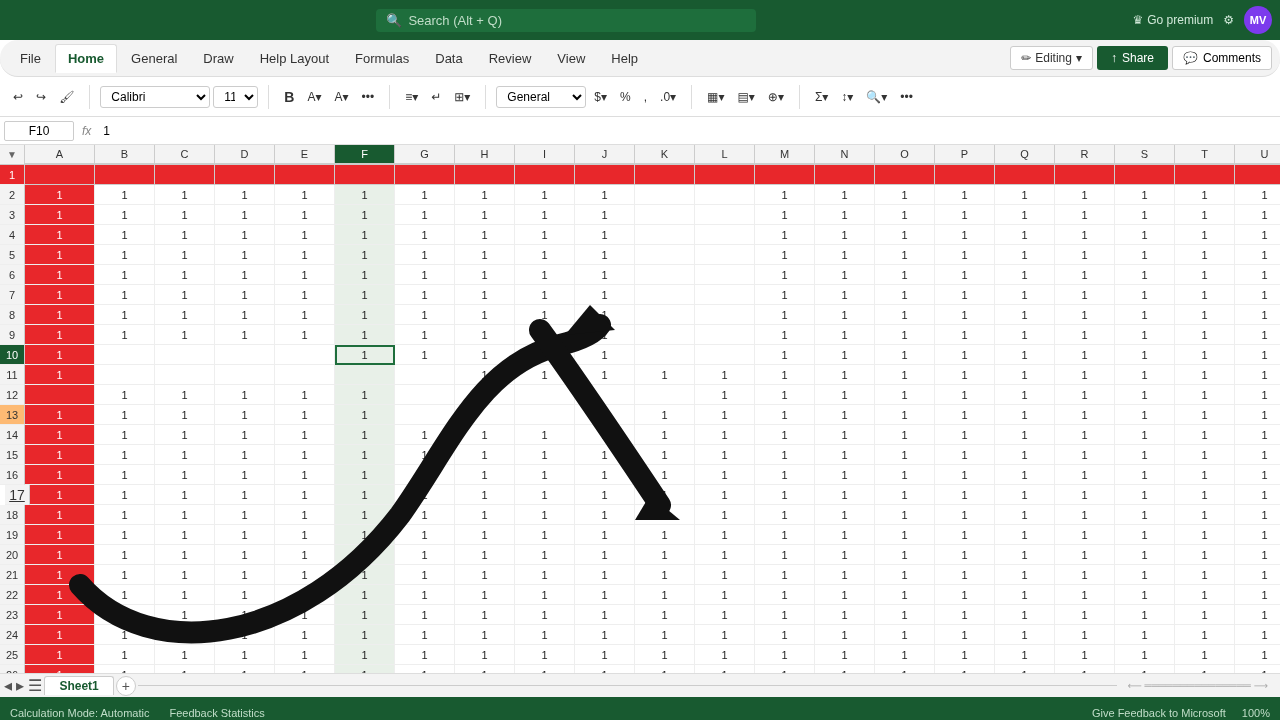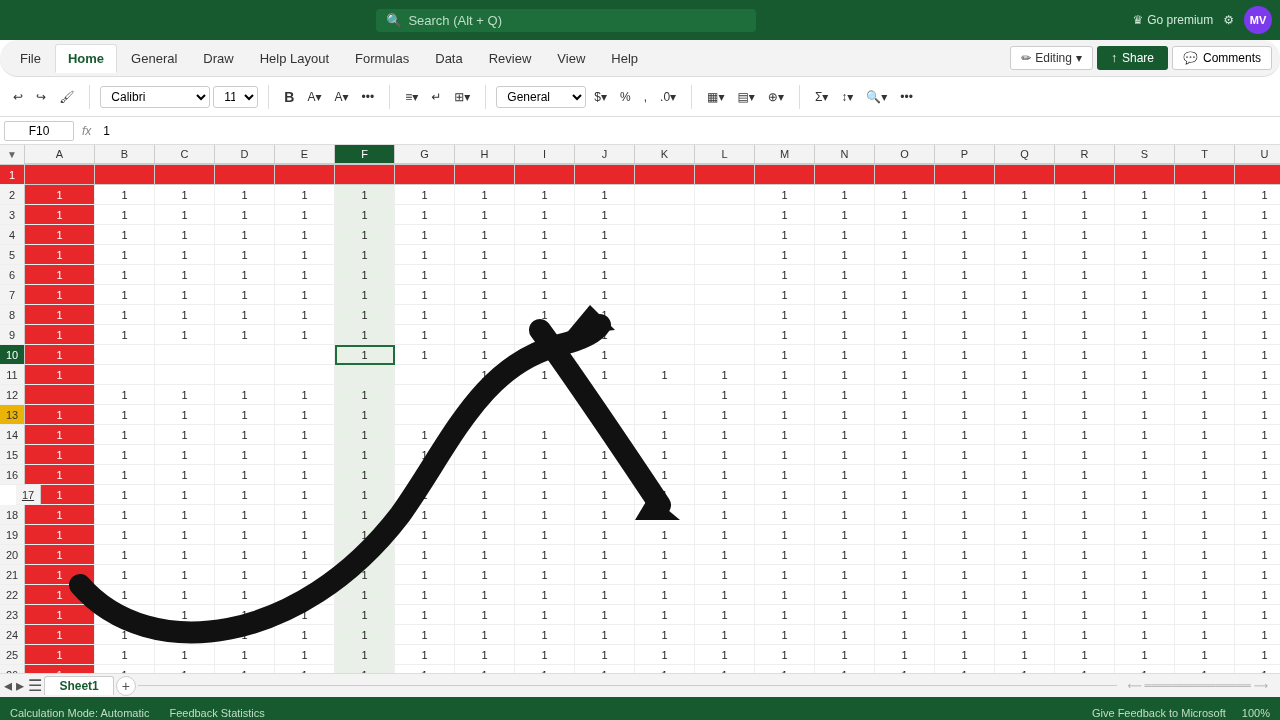--- a/index.html
+++ b/index.html
@@ -694,21 +694,21 @@
           <div style="width: 60px; min-width: 60px; font-size: 11px; border-right: 1px solid rgb(238, 238, 238); border-bottom: 1px solid rgb(238, 238, 238); display: flex; align-items: center; justify-content: center; cursor: cell; color: rgb(34, 34, 34); background: white; position: relative; flex-shrink: 0;">1</div>
           <div style="width: 60px; min-width: 60px; font-size: 11px; border-right: 1px solid rgb(238, 238, 238); border-bottom: 1px solid rgb(238, 238, 238); display: flex; align-items: center; justify-content: center; cursor: cell; color: rgb(34, 34, 34); background: white; position: relative; flex-shrink: 0;">1</div>
           <div style="width: 60px; min-width: 60px; font-size: 11px; border-right: 1px solid rgb(238, 238, 238); border-bottom: 1px solid rgb(238, 238, 238); display: flex; align-items: center; justify-content: center; cursor: cell; color: rgb(34, 34, 34); background: white; position: relative; flex-shrink: 0;">1</div>
           <div style="width: 60px; min-width: 60px; font-size: 11px; border-right: 1px solid rgb(238, 238, 238); border-bottom: 1px solid rgb(238, 238, 238); display: flex; align-items: center; justify-content: center; cursor: cell; color: rgb(34, 34, 34); background: white; position: relative; flex-shrink: 0;">1</div>
           <div style="width: 60px; min-width: 60px; font-size: 11px; border-right: 1px solid rgb(238, 238, 238); border-bottom: 1px solid rgb(238, 238, 238); display: flex; align-items: center; justify-content: center; cursor: cell; color: rgb(34, 34, 34); background: white; position: relative; flex-shrink: 0;">1</div>
           <div style="width: 60px; min-width: 60px; font-size: 11px; border-right: 1px solid rgb(238, 238, 238); border-bottom: 1px solid rgb(238, 238, 238); display: flex; align-items: center; justify-content: center; cursor: cell; color: rgb(34, 34, 34); background: white; position: relative; flex-shrink: 0;">1</div>
           <div style="width: 60px; min-width: 60px; font-size: 11px; border-right: 1px solid rgb(238, 238, 238); border-bottom: 1px solid rgb(238, 238, 238); display: flex; align-items: center; justify-content: center; cursor: cell; color: rgb(34, 34, 34); background: white; position: relative; flex-shrink: 0;">1</div>
           <div style="width: 60px; min-width: 60px; font-size: 11px; border-right: 1px solid rgb(238, 238, 238); border-bottom: 1px solid rgb(238, 238, 238); display: flex; align-items: center; justify-content: center; cursor: cell; color: rgb(34, 34, 34); background: white; position: relative; flex-shrink: 0;">1</div>
         </div>
         <div style="display: flex; height: 20px; min-height: 20px;">
-          <div style="width: 25px; min-width: 25px; text-align: center; font-size: 11px; border-right: 1px solid rgb(204, 204, 204); border-bottom: 1px solid rgb(238, 238, 238); background: #eab308; color: rgb(51, 51, 51); display: flex; align-items: center; justify-content: center; position: sticky; left: 0px; z-index: 5; flex-shrink: 0;">13</div>
+          <div style="width: 25px; min-width: 25px; text-align: center; font-size: 11px; border-right: 1px solid rgb(204, 204, 204); border-bottom: 1px solid rgb(238, 238, 238); background: #fdba74; color: rgb(51, 51, 51); display: flex; align-items: center; justify-content: center; position: sticky; left: 0px; z-index: 5; flex-shrink: 0;">13</div>
           <div style="width: 70px; min-width: 70px; font-size: 11px; border-right: 1px solid rgb(238, 238, 238); border-bottom: 1px solid rgb(238, 238, 238); display: flex; align-items: center; justify-content: center; cursor: cell; color: white; background: rgb(232, 39, 43); position: relative; flex-shrink: 0;">1</div>
           <div style="width: 60px; min-width: 60px; font-size: 11px; border-right: 1px solid rgb(238, 238, 238); border-bottom: 1px solid rgb(238, 238, 238); display: flex; align-items: center; justify-content: center; cursor: cell; color: rgb(34, 34, 34); background: white; position: relative; flex-shrink: 0;">1</div>
           <div style="width: 60px; min-width: 60px; font-size: 11px; border-right: 1px solid rgb(238, 238, 238); border-bottom: 1px solid rgb(238, 238, 238); display: flex; align-items: center; justify-content: center; cursor: cell; color: rgb(34, 34, 34); background: white; position: relative; flex-shrink: 0;">1</div>
           <div style="width: 60px; min-width: 60px; font-size: 11px; border-right: 1px solid rgb(238, 238, 238); border-bottom: 1px solid rgb(238, 238, 238); display: flex; align-items: center; justify-content: center; cursor: cell; color: rgb(34, 34, 34); background: white; position: relative; flex-shrink: 0;">1</div>
           <div style="width: 60px; min-width: 60px; font-size: 11px; border-right: 1px solid rgb(238, 238, 238); border-bottom: 1px solid rgb(238, 238, 238); display: flex; align-items: center; justify-content: center; cursor: cell; color: rgb(34, 34, 34); background: white; position: relative; flex-shrink: 0;">1</div>
           <div style="width: 60px; min-width: 60px; font-size: 11px; border-right: 1px solid rgb(238, 238, 238); border-bottom: 1px solid rgb(238, 238, 238); display: flex; align-items: center; justify-content: center; cursor: cell; color: rgb(34, 34, 34); background: rgb(232, 240, 232); position: relative; flex-shrink: 0;">1</div>
           <div style="width: 60px; min-width: 60px; font-size: 11px; border-right: 1px solid rgb(238, 238, 238); border-bottom: 1px solid rgb(238, 238, 238); display: flex; align-items: center; justify-content: center; cursor: cell; color: rgb(34, 34, 34); background: white; position: relative; flex-shrink: 0;"></div>
           <div style="width: 60px; min-width: 60px; font-size: 11px; border-right: 1px solid rgb(238, 238, 238); border-bottom: 1px solid rgb(238, 238, 238); display: flex; align-items: center; justify-content: center; cursor: cell; color: rgb(34, 34, 34); background: white; position: relative; flex-shrink: 0;"></div>
           <div style="width: 60px; min-width: 60px; font-size: 11px; border-right: 1px solid rgb(238, 238, 238); border-bottom: 1px solid rgb(238, 238, 238); display: flex; align-items: center; justify-content: center; cursor: cell; color: rgb(34, 34, 34); background: white; position: relative; flex-shrink: 0;"></div>
           <div style="width: 60px; min-width: 60px; font-size: 11px; border-right: 1px solid rgb(238, 238, 238); border-bottom: 1px solid rgb(238, 238, 238); display: flex; align-items: center; justify-content: center; cursor: cell; color: rgb(34, 34, 34); background: white; position: relative; flex-shrink: 0;"></div>
@@ -790,21 +790,21 @@
           <div style="width: 60px; min-width: 60px; font-size: 11px; border-right: 1px solid rgb(238, 238, 238); border-bottom: 1px solid rgb(238, 238, 238); display: flex; align-items: center; justify-content: center; cursor: cell; color: rgb(34, 34, 34); background: white; position: relative; flex-shrink: 0;">1</div>
           <div style="width: 60px; min-width: 60px; font-size: 11px; border-right: 1px solid rgb(238, 238, 238); border-bottom: 1px solid rgb(238, 238, 238); display: flex; align-items: center; justify-content: center; cursor: cell; color: rgb(34, 34, 34); background: white; position: relative; flex-shrink: 0;">1</div>
           <div style="width: 60px; min-width: 60px; font-size: 11px; border-right: 1px solid rgb(238, 238, 238); border-bottom: 1px solid rgb(238, 238, 238); display: flex; align-items: center; justify-content: center; cursor: cell; color: rgb(34, 34, 34); background: white; position: relative; flex-shrink: 0;">1</div>
           <div style="width: 60px; min-width: 60px; font-size: 11px; border-right: 1px solid rgb(238, 238, 238); border-bottom: 1px solid rgb(238, 238, 238); display: flex; align-items: center; justify-content: center; cursor: cell; color: rgb(34, 34, 34); background: white; position: relative; flex-shrink: 0;">1</div>
           <div style="width: 60px; min-width: 60px; font-size: 11px; border-right: 1px solid rgb(238, 238, 238); border-bottom: 1px solid rgb(238, 238, 238); display: flex; align-items: center; justify-content: center; cursor: cell; color: rgb(34, 34, 34); background: white; position: relative; flex-shrink: 0;">1</div>
           <div style="width: 60px; min-width: 60px; font-size: 11px; border-right: 1px solid rgb(238, 238, 238); border-bottom: 1px solid rgb(238, 238, 238); display: flex; align-items: center; justify-content: center; cursor: cell; color: rgb(34, 34, 34); background: white; position: relative; flex-shrink: 0;">1</div>
           <div style="width: 60px; min-width: 60px; font-size: 11px; border-right: 1px solid rgb(238, 238, 238); border-bottom: 1px solid rgb(238, 238, 238); display: flex; align-items: center; justify-content: center; cursor: cell; color: rgb(34, 34, 34); background: white; position: relative; flex-shrink: 0;">1</div>
           <div style="width: 60px; min-width: 60px; font-size: 11px; border-right: 1px solid rgb(238, 238, 238); border-bottom: 1px solid rgb(238, 238, 238); display: flex; align-items: center; justify-content: center; cursor: cell; color: rgb(34, 34, 34); background: white; position: relative; flex-shrink: 0;">1</div>
         </div>
         <div style="display: flex; height: 20px; min-height: 20px;">
-          <div style="width: 25px; min-width: 25px; text-align: center; font-size: 11px; border-right: 1px solid rgb(204, 204, 204); border-bottom: 1px solid rgb(238, 238, 238); background: rgb(243, 243, 243); color: rgb(51, 51, 51); display: flex; align-items: center; justify-content: center; position: sticky; left: 16px; z-index: 5; flex-shrink: 0; text-decoration: underline;">17</div>
+          <div style="width: 25px; min-width: 25px; text-align: center; font-size: 14px; border-right: 1px solid rgb(204, 204, 204); border-bottom: 1px solid rgb(238, 238, 238); background: rgb(243, 243, 243); color: rgb(51, 51, 51); display: flex; align-items: center; justify-content: center; position: sticky; left: 5px; z-index: 5; flex-shrink: 0; text-decoration: underline;">17</div>
           <div style="width: 70px; min-width: 70px; font-size: 11px; border-right: 1px solid rgb(238, 238, 238); border-bottom: 1px solid rgb(238, 238, 238); display: flex; align-items: center; justify-content: center; cursor: cell; color: white; background: rgb(232, 39, 43); position: relative; flex-shrink: 0;">1</div>
           <div style="width: 60px; min-width: 60px; font-size: 11px; border-right: 1px solid rgb(238, 238, 238); border-bottom: 1px solid rgb(238, 238, 238); display: flex; align-items: center; justify-content: center; cursor: cell; color: rgb(34, 34, 34); background: white; position: relative; flex-shrink: 0;">1</div>
           <div style="width: 60px; min-width: 60px; font-size: 11px; border-right: 1px solid rgb(238, 238, 238); border-bottom: 1px solid rgb(238, 238, 238); display: flex; align-items: center; justify-content: center; cursor: cell; color: rgb(34, 34, 34); background: white; position: relative; flex-shrink: 0;">1</div>
           <div style="width: 60px; min-width: 60px; font-size: 11px; border-right: 1px solid rgb(238, 238, 238); border-bottom: 1px solid rgb(238, 238, 238); display: flex; align-items: center; justify-content: center; cursor: cell; color: rgb(34, 34, 34); background: white; position: relative; flex-shrink: 0;">1</div>
           <div style="width: 60px; min-width: 60px; font-size: 11px; border-right: 1px solid rgb(238, 238, 238); border-bottom: 1px solid rgb(238, 238, 238); display: flex; align-items: center; justify-content: center; cursor: cell; color: rgb(34, 34, 34); background: white; position: relative; flex-shrink: 0;">1</div>
           <div style="width: 60px; min-width: 60px; font-size: 11px; border-right: 1px solid rgb(238, 238, 238); border-bottom: 1px solid rgb(238, 238, 238); display: flex; align-items: center; justify-content: center; cursor: cell; color: rgb(34, 34, 34); background: rgb(232, 240, 232); position: relative; flex-shrink: 0;">1</div>
           <div style="width: 60px; min-width: 60px; font-size: 11px; border-right: 1px solid rgb(238, 238, 238); border-bottom: 1px solid rgb(238, 238, 238); display: flex; align-items: center; justify-content: center; cursor: cell; color: rgb(34, 34, 34); background: white; position: relative; flex-shrink: 0;">1</div>
           <div style="width: 60px; min-width: 60px; font-size: 11px; border-right: 1px solid rgb(238, 238, 238); border-bottom: 1px solid rgb(238, 238, 238); display: flex; align-items: center; justify-content: center; cursor: cell; color: rgb(34, 34, 34); background: white; position: relative; flex-shrink: 0;">1</div>
           <div style="width: 60px; min-width: 60px; font-size: 11px; border-right: 1px solid rgb(238, 238, 238); border-bottom: 1px solid rgb(238, 238, 238); display: flex; align-items: center; justify-content: center; cursor: cell; color: rgb(34, 34, 34); background: white; position: relative; flex-shrink: 0;">1</div>
           <div style="width: 60px; min-width: 60px; font-size: 11px; border-right: 1px solid rgb(238, 238, 238); border-bottom: 1px solid rgb(238, 238, 238); display: flex; align-items: center; justify-content: center; cursor: cell; color: rgb(34, 34, 34); background: white; position: relative; flex-shrink: 0;">1</div>

